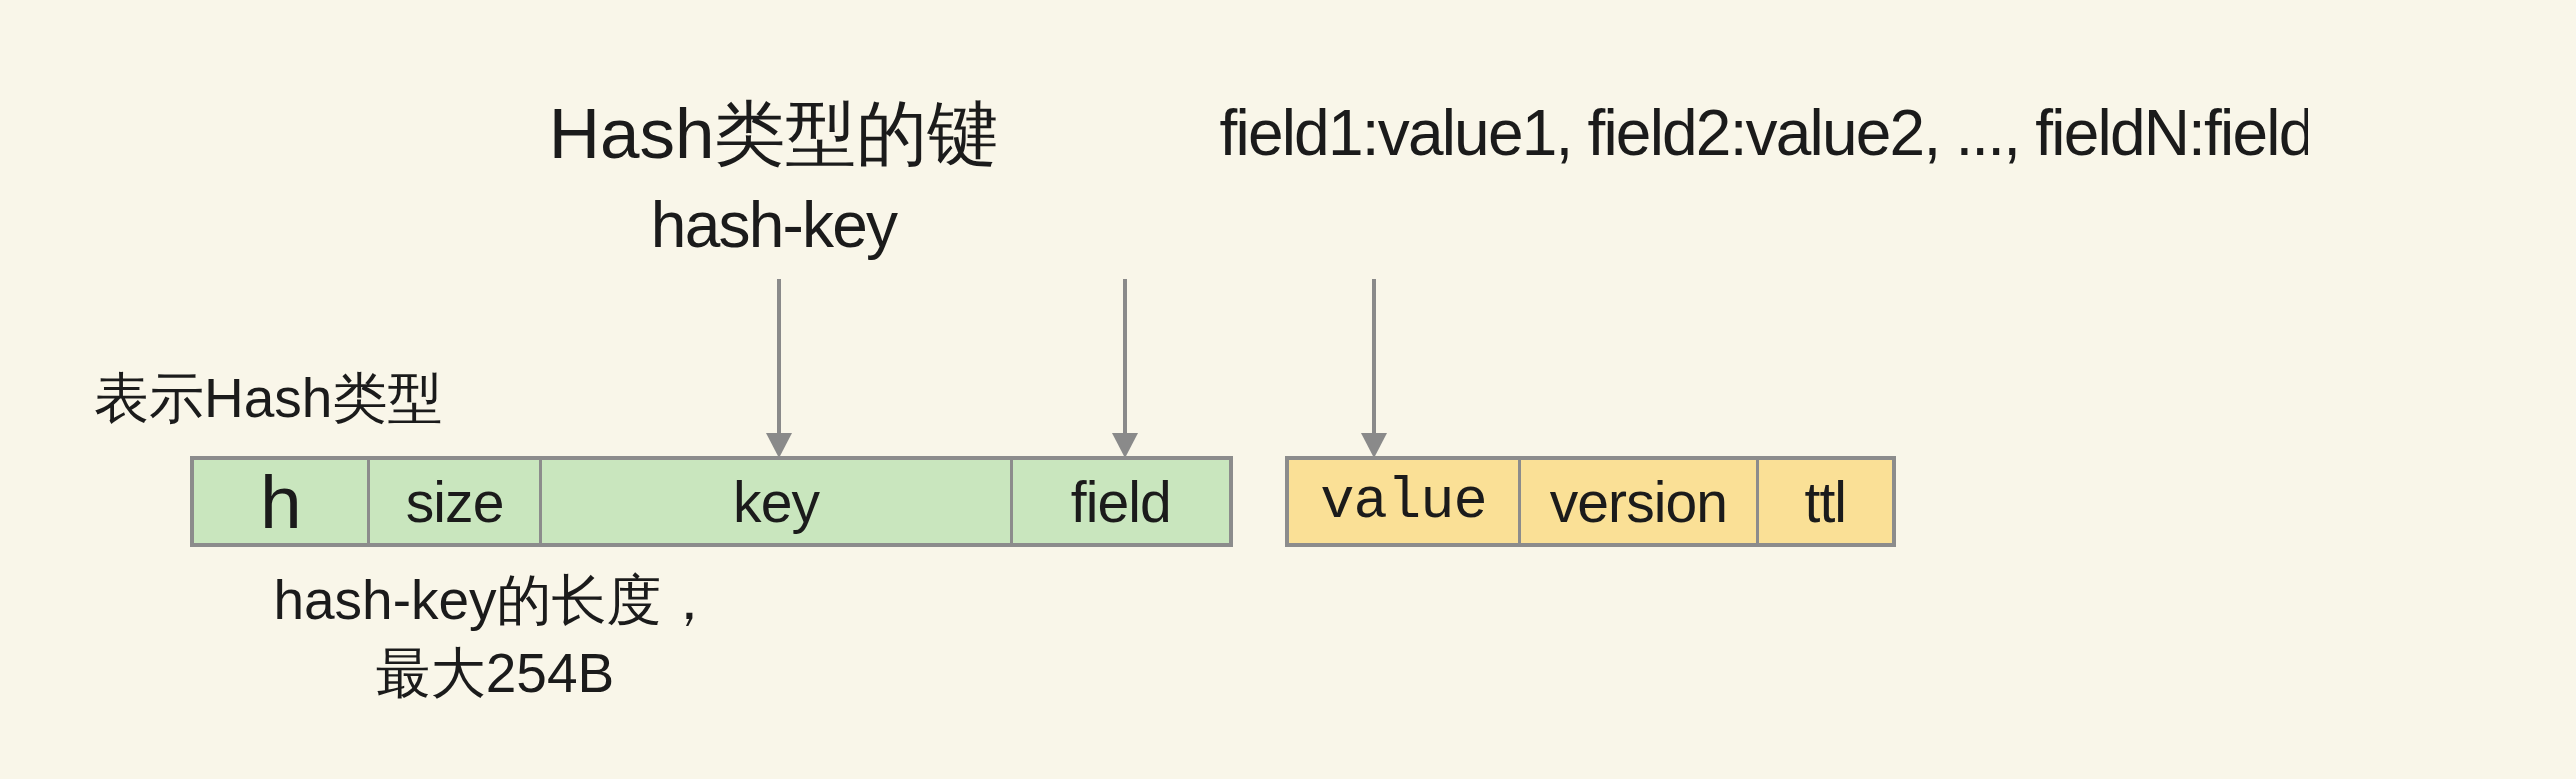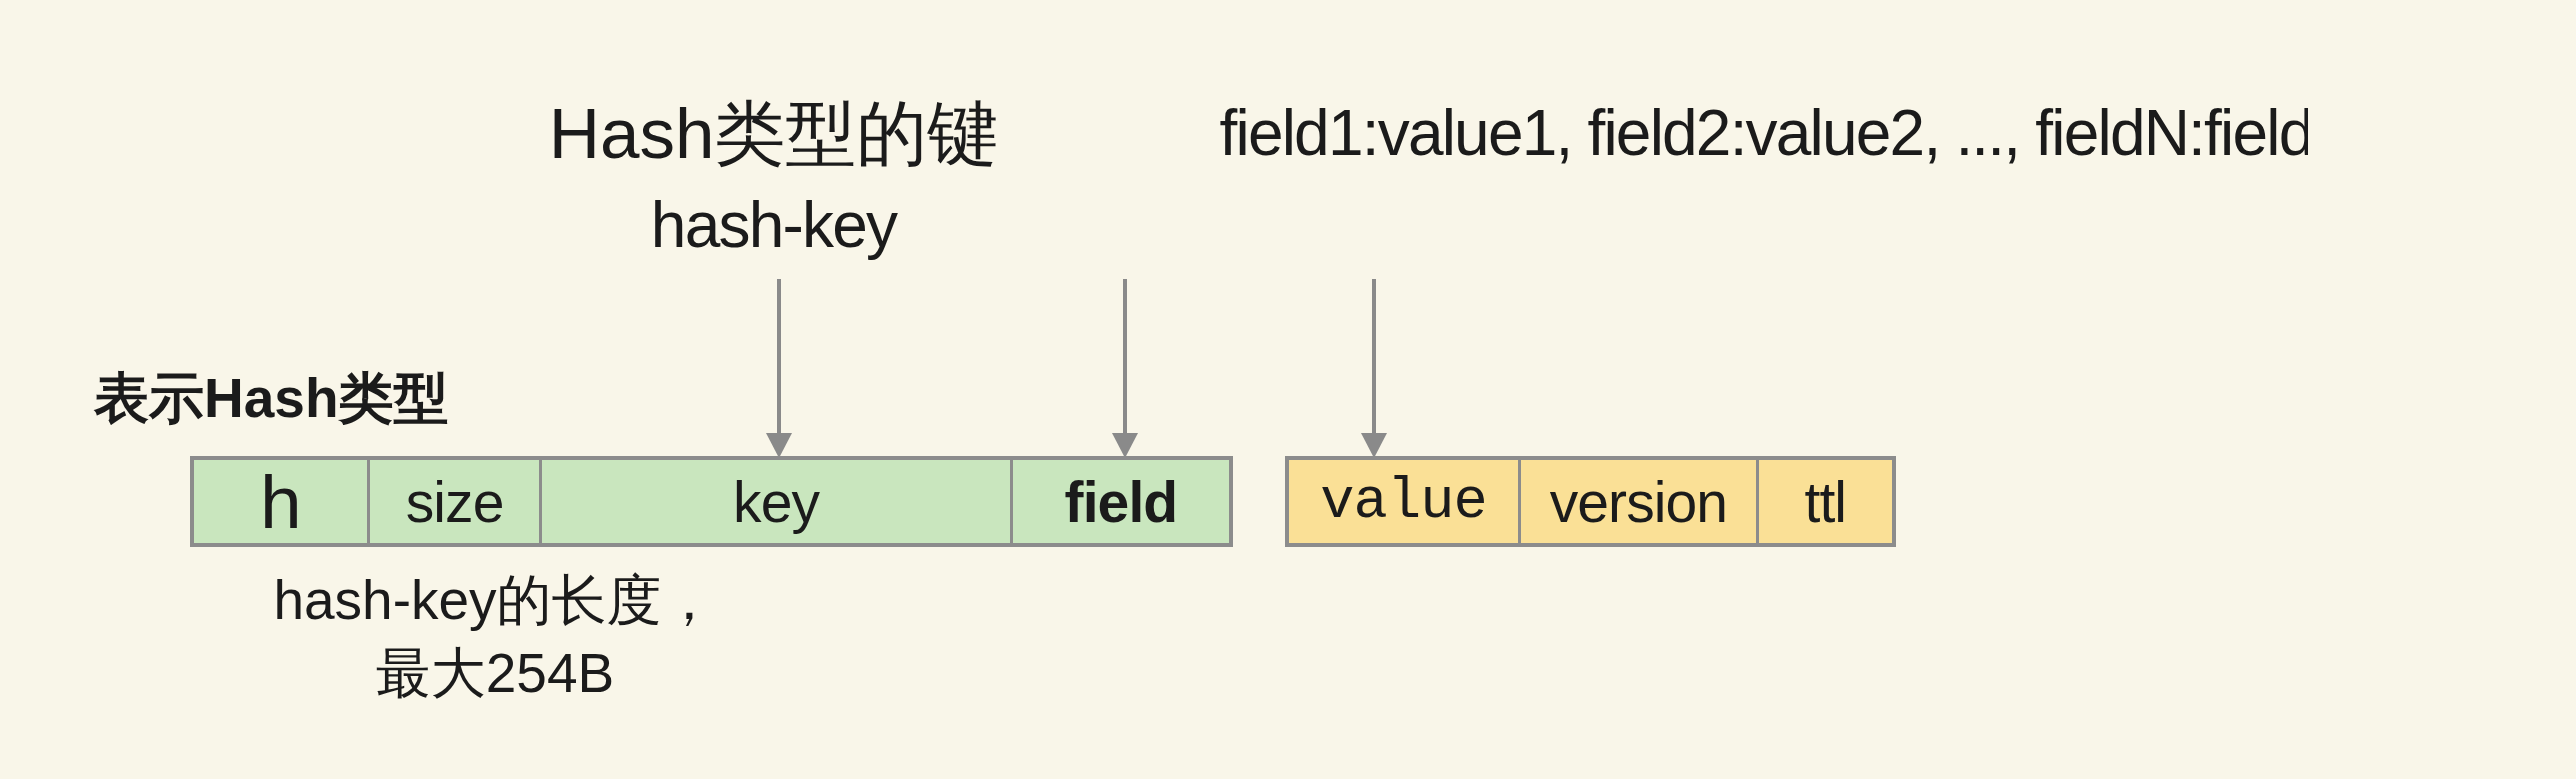--- a/index.html
+++ b/index.html
@@ -22,21 +22,21 @@
   }
 
   
   .annotation { position: absolute; top: 88px; text-align: center; }
   .annotation .ann-title { font-size: 71px; line-height: 92px; letter-spacing: 0px; }
   .annotation .ann-subtitle { font-size: 64px; line-height: 90px; letter-spacing: -1.8px; }
   .key-annotation { left: 453px; width: 641px; }
   .value-annotation { left: 1070px; width: 1392px; }
 
   
-  .type-label { position: absolute; left: 94px; top: 368px; font-size: 55px; line-height: 60px; font-weight: bold; }
+  .type-label { position: absolute; left: 94px; top: 368px; font-size: 55px; line-height: 60px; }
 
   
   .arrow { position: absolute; top: 279px; width: 26px; height: 179px; }
   .arrow-key   { left: 766px; }
   .arrow-field { left: 1112px; }
   .arrow-value { left: 1361px; }
   .arrow .arrow-line { position: absolute; left: 11px; top: 0; width: 3.7px; height: 158px; background: var(--arrow); }
   .arrow .arrow-head {
     position: absolute; left: 0; top: 154px; width: 0; height: 0;
     border-left: 13px solid transparent; border-right: 13px solid transparent;
@@ -55,21 +55,21 @@
     display: flex; align-items: center; justify-content: center;
     font-size: 57px; letter-spacing: -0.9px;
     min-width: 0;
   }
   .cell + .cell { border-left: 3.7px solid var(--border); }
   .key-group .cell { background: var(--green); }
   .value-group .cell { background: var(--yellow); }
   .cell-h     { flex: 192 0 0; font-size: 75px; }
   .cell-size  { flex: 188 0 0; }
   .cell-key   { flex: 519 0 0; }
-  .cell-field { flex: 240 0 0; font-weight: bold; }
+  .cell-field { flex: 240 0 0; }
   .cell-value   { flex: 256 0 0; font-family: Liberation Mono, monospace; }
   .cell-version { flex: 262 0 0; }
   .cell-ttl     { flex: 149 0 0; }
 
   
   .length-note { position: absolute; left: 211px; top: 564px; width: 568px; text-align: center; font-size: 55px; line-height: 73px; }
 </style>
 </head>
 <body>
 

